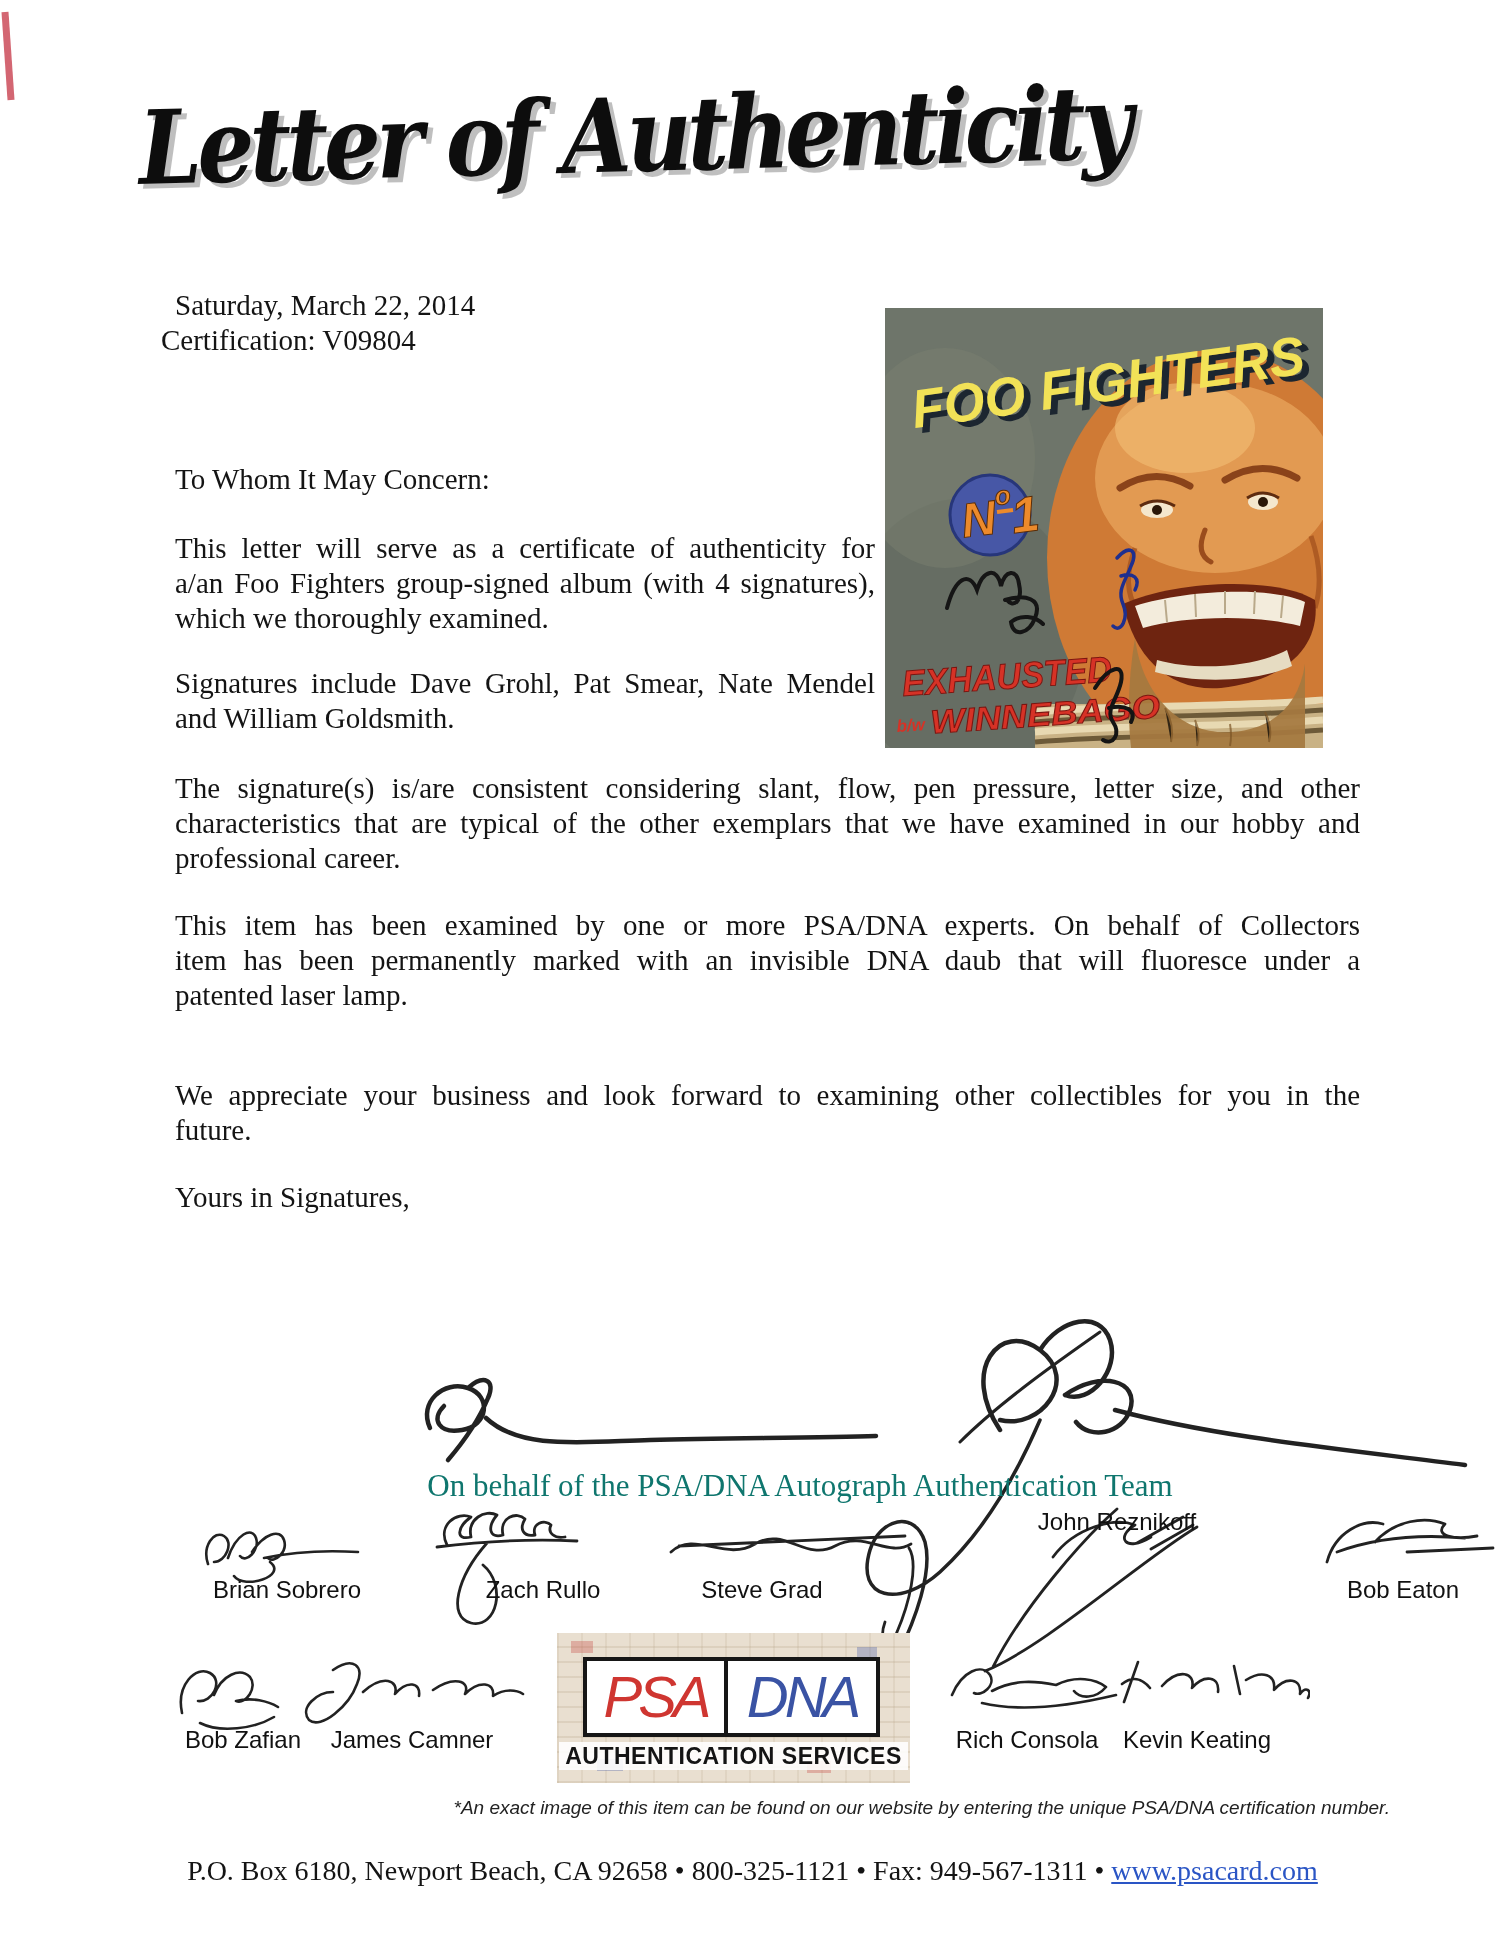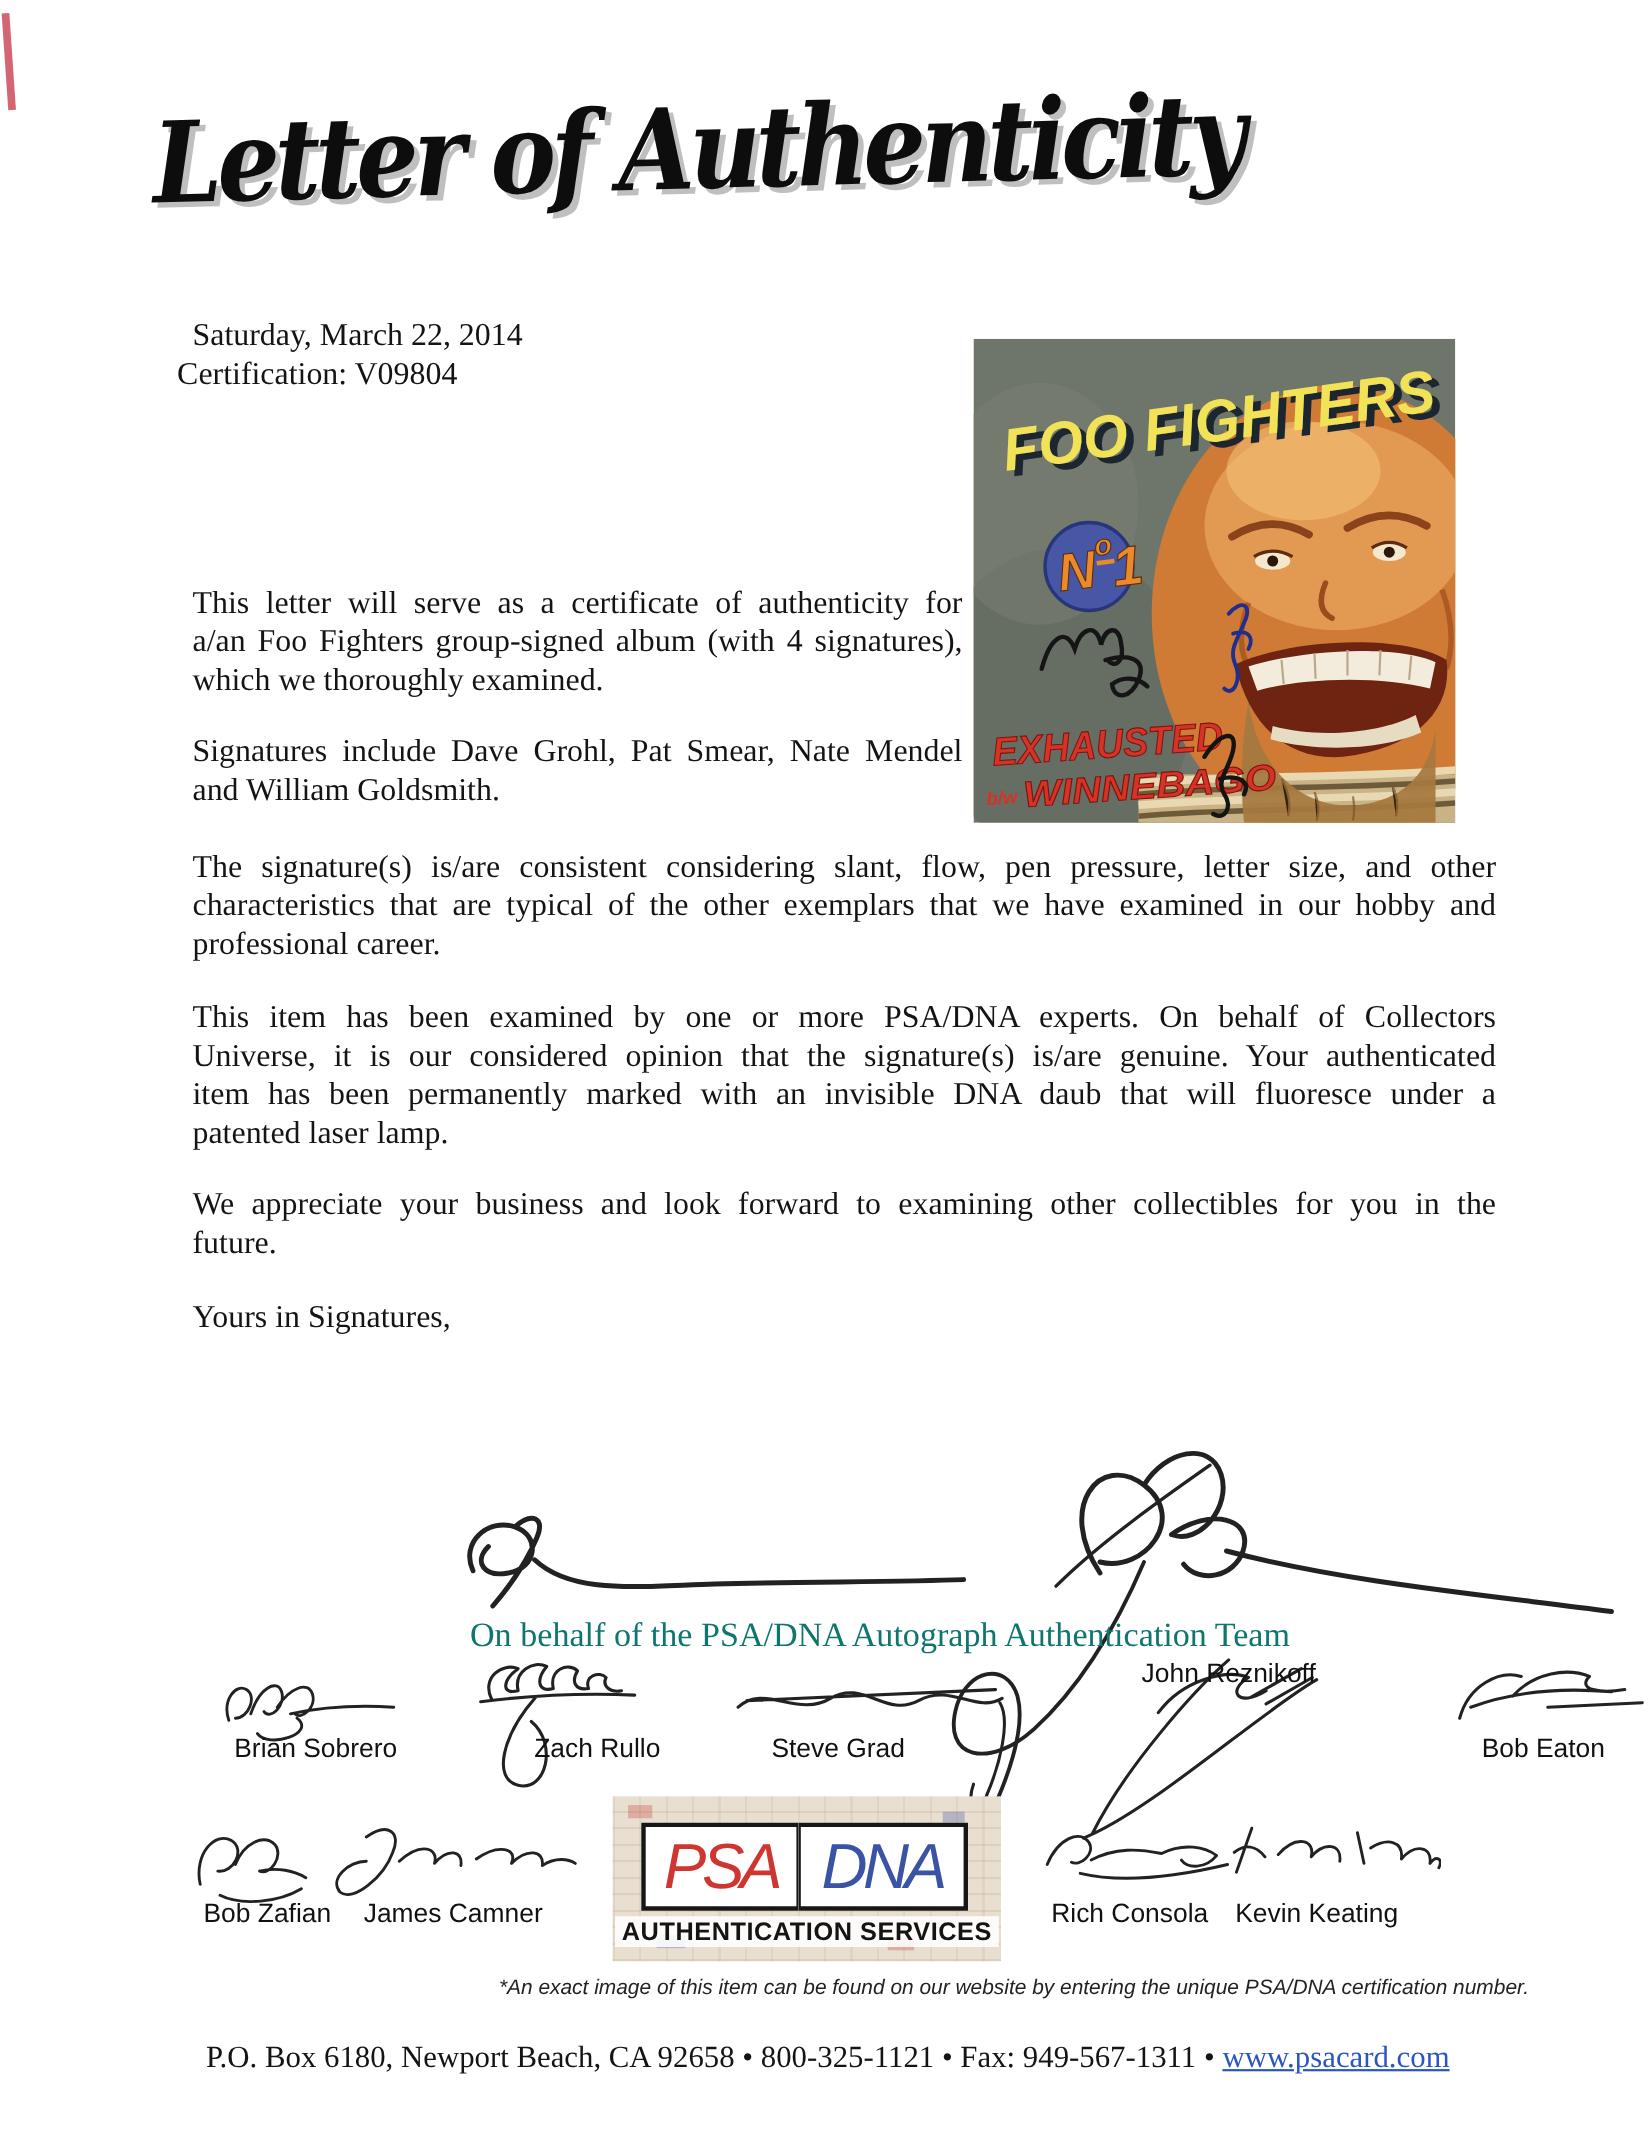--- a/index.html
+++ b/index.html
@@ -138,41 +138,43 @@
     </g>
 
     <g fill="none" stroke-linecap="round">
       <path d="M62,300 C70,270 84,262 92,282 C98,262 112,258 116,278 C120,262 132,260 134,276 C138,294 128,300 122,292
                M120,292 C140,286 158,290 150,310 C144,326 128,330 126,314 C136,306 150,308 158,316" stroke="#151515" stroke-width="4"></path>
       <path d="M232,250 C244,236 254,242 246,258 C240,274 232,282 238,296 C244,310 236,326 228,318 M236,268 C248,264 256,270 250,282" stroke="#1e2f8f" stroke-width="3.5"></path>
       <path d="M210,380 C224,358 240,354 236,374 C232,392 220,402 228,414 C236,426 228,438 218,432 M224,400 C240,396 252,402 246,414" stroke="#141414" stroke-width="4"></path>
     </g>
   </svg>
 
+  <div class="para w-narrow" style="top:462px;">
+    <div class="lline">To Whom It May Concern:</div>
+  </div>
 
   <div class="para w-narrow" style="top:531px;">
     <div class="jline">This letter will serve as a certificate of authenticity for</div>
     <div class="jline">a/an Foo Fighters group-signed album (with 4 signatures),</div>
     <div class="lline">which we thoroughly examined.</div>
   </div>
 
   <div class="para w-narrow" style="top:666px;">
     <div class="jline">Signatures include Dave Grohl, Pat Smear, Nate Mendel</div>
     <div class="lline">and William Goldsmith.</div>
   </div>
 
   <div class="para w-wide" style="top:771px;">
     <div class="jline">The signature(s) is/are consistent considering slant, flow, pen pressure, letter size, and other</div>
     <div class="jline">characteristics that are typical of the other exemplars that we have examined in our hobby and</div>
     <div class="lline">professional career.</div>
   </div>
 
   <div class="para w-wide" style="top:908px;">
     <div class="jline">This item has been examined by one or more PSA/DNA experts. On behalf of Collectors</div>
-    <div class="jline">Universe, it is our considered opinion that the signature(s) is/are genuine. Your authenticated</div>
     <div class="jline">item has been permanently marked with an invisible DNA daub that will fluoresce under a</div>
     <div class="lline">patented laser lamp.</div>
   </div>
 
   <div class="para w-wide" style="top:1078px;">
     <div class="jline">We appreciate your business and look forward to examining other collectibles for you in the</div>
     <div class="lline">future.</div>
   </div>
 
   <div class="para w-wide" style="top:1180px;">

